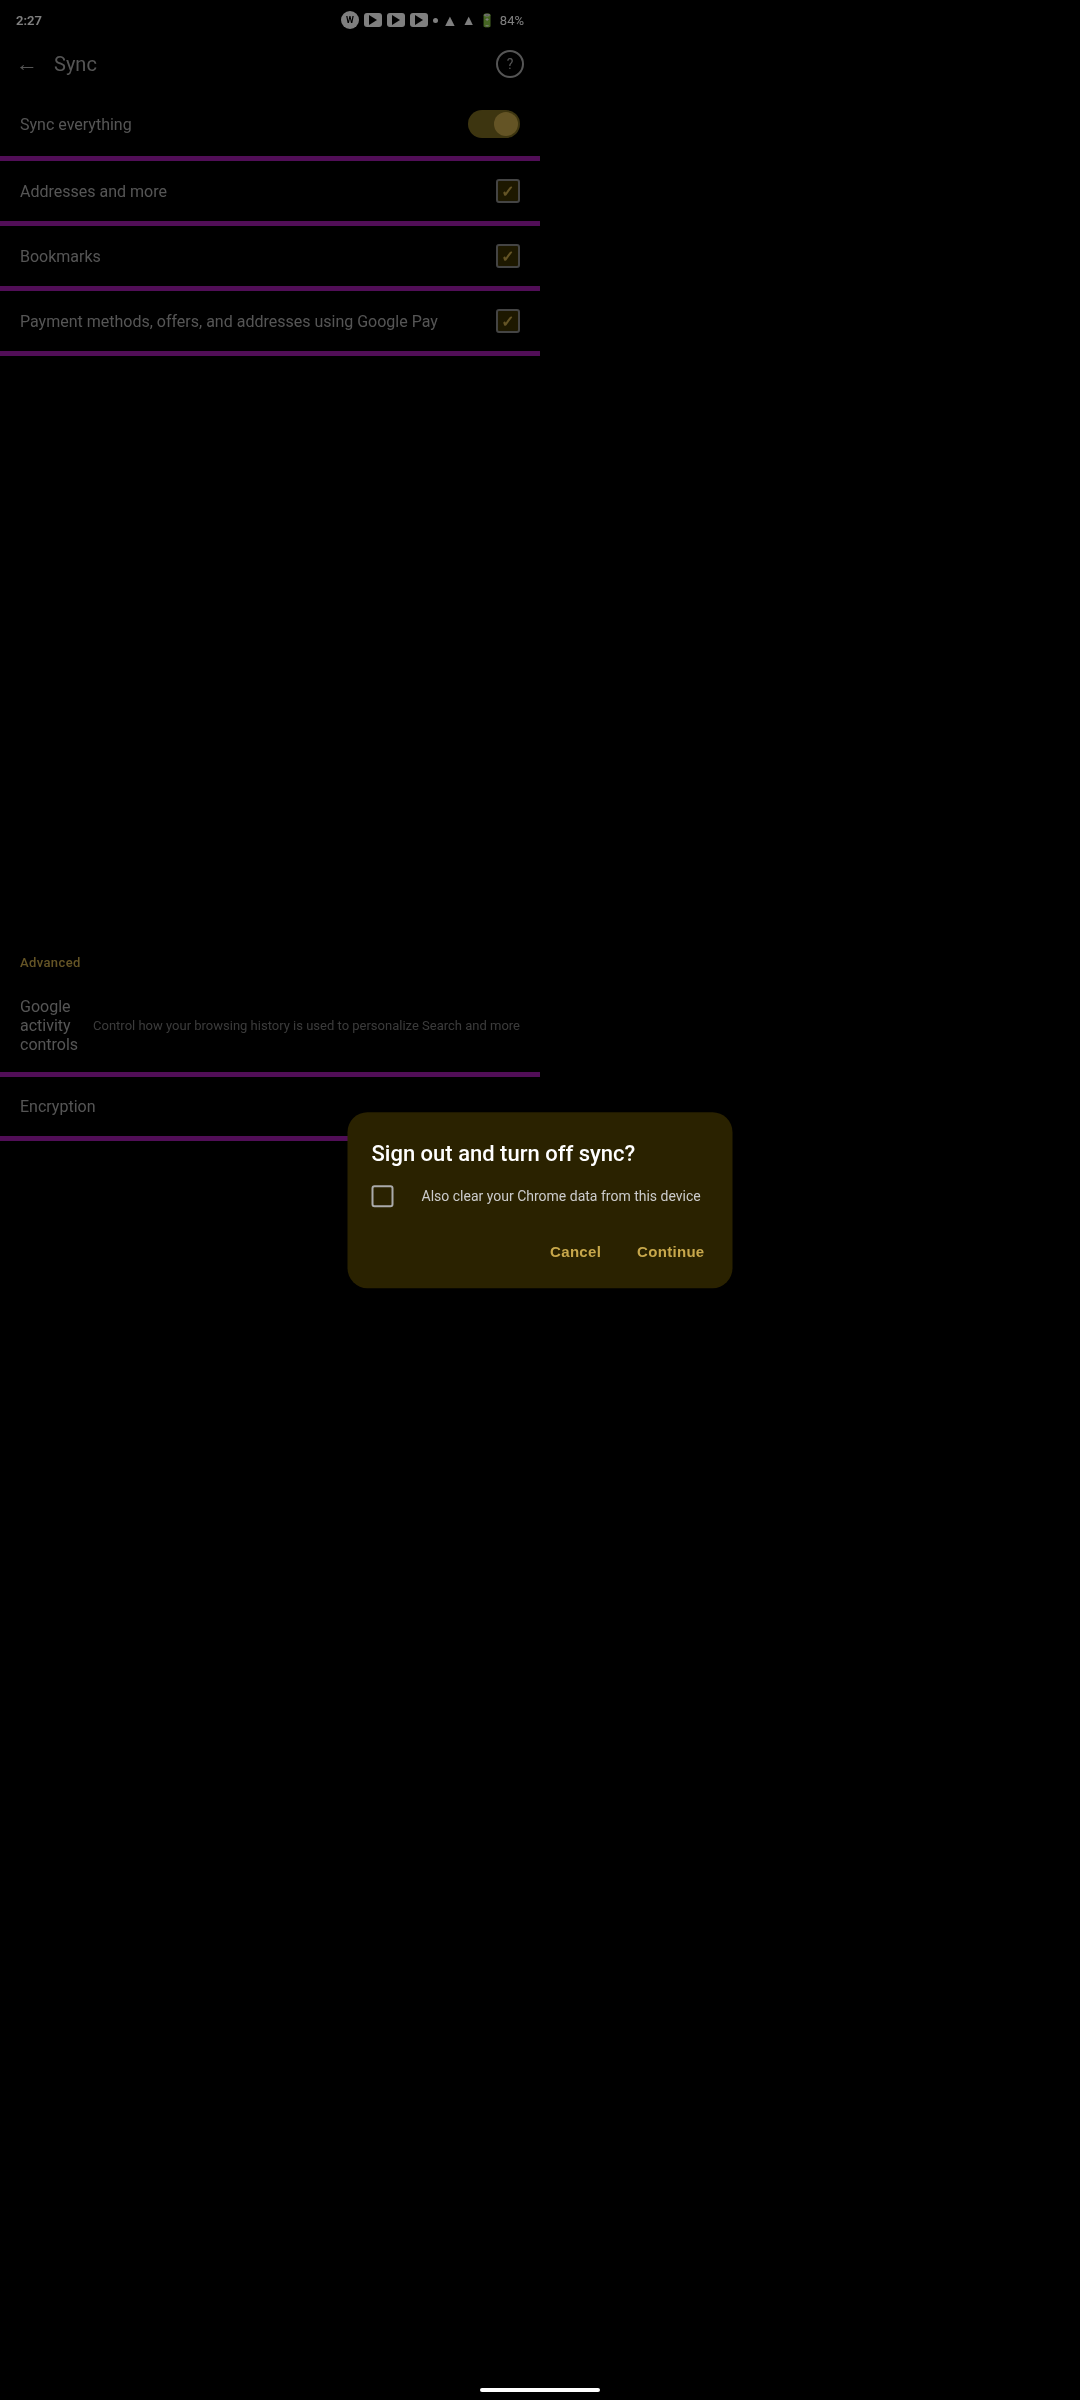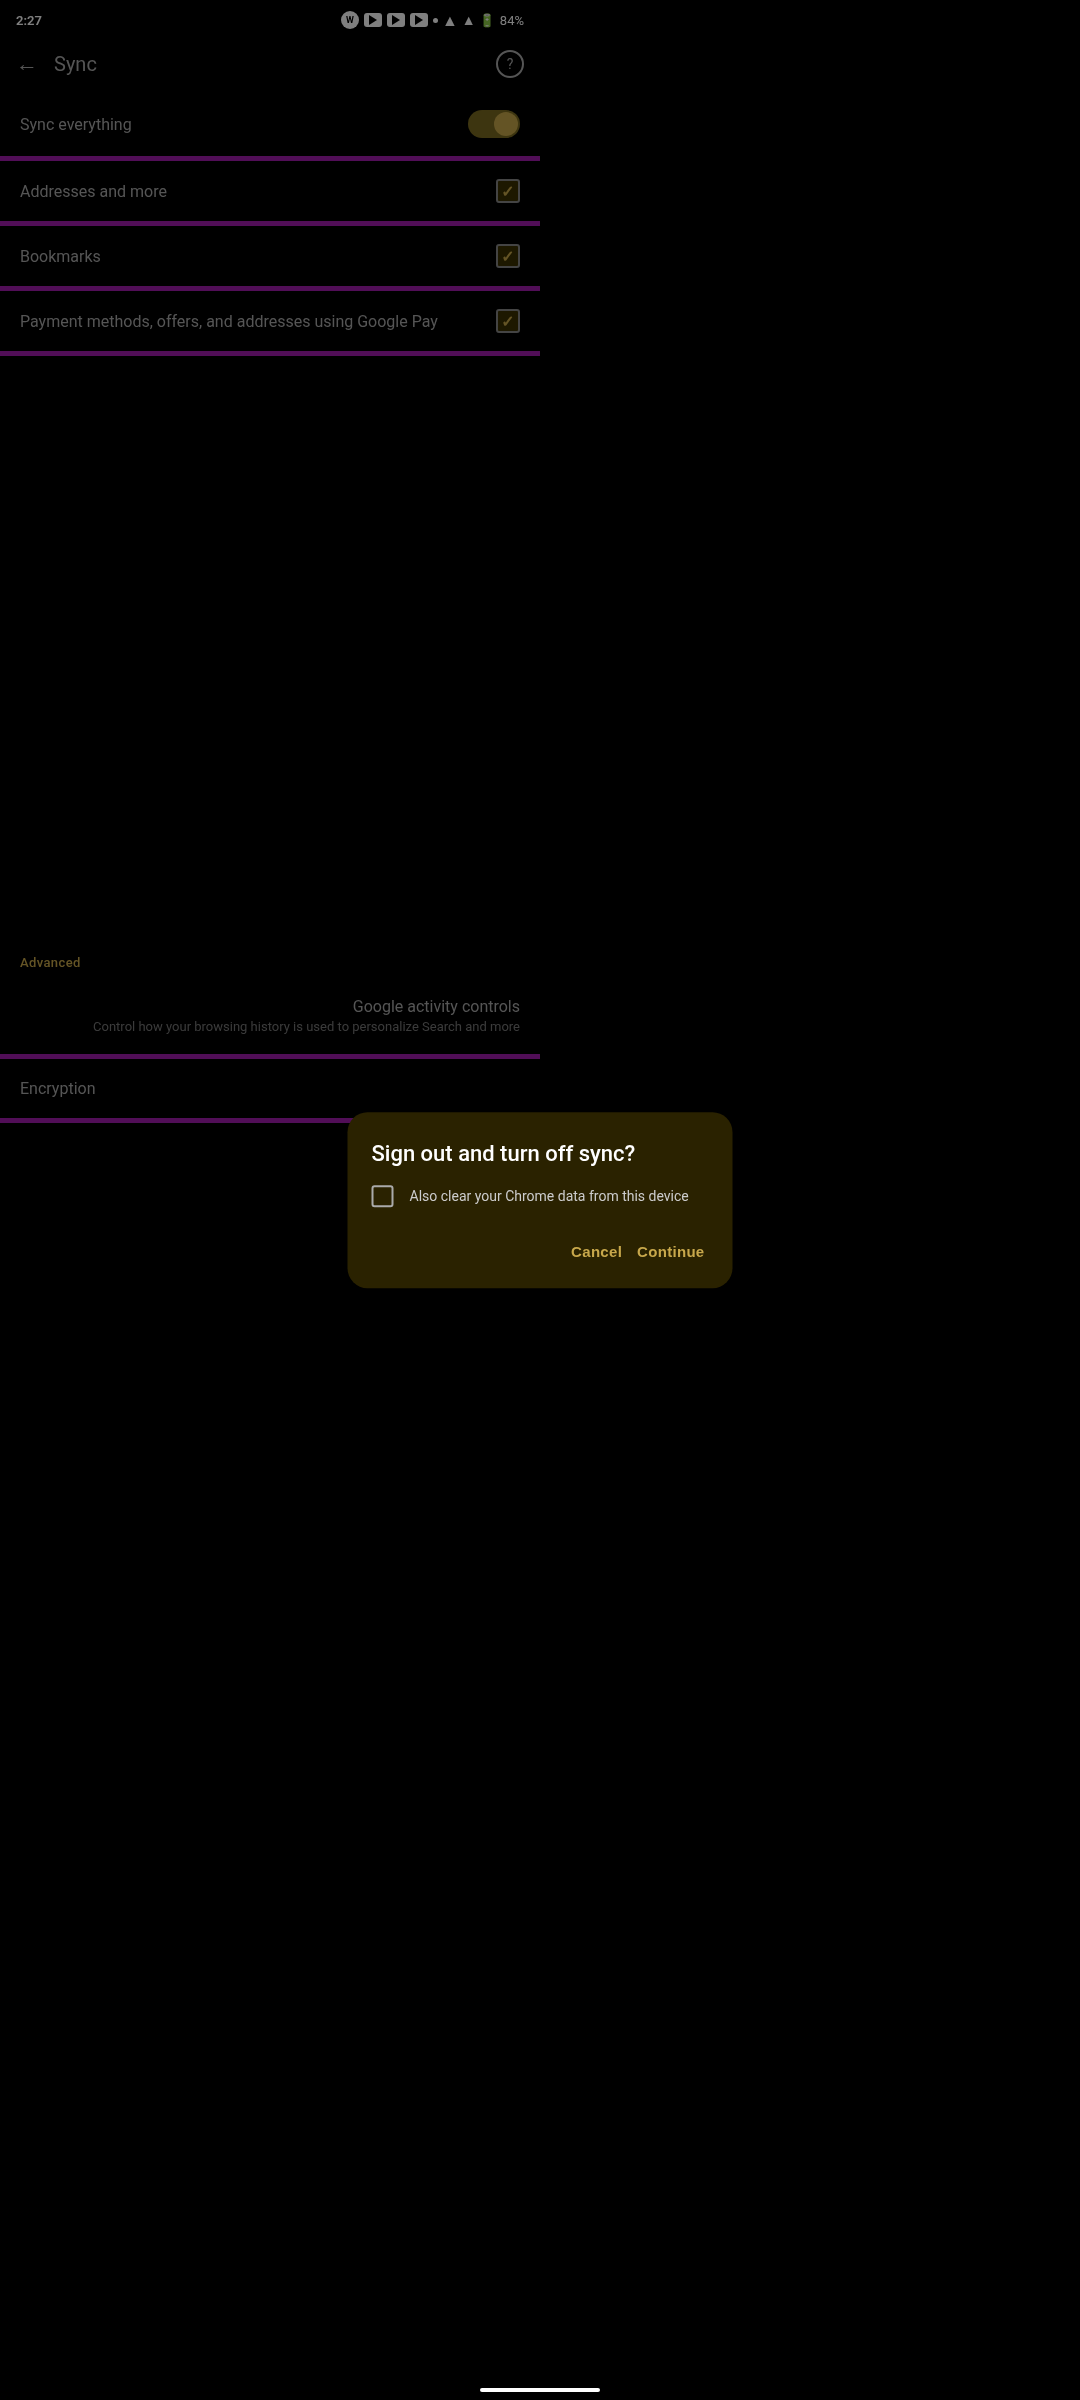--- a/index.html
+++ b/index.html
@@ -159,21 +159,21 @@
     .dialog-body {
       font-size: 14px;
       color: #ccc;
       line-height: 1.5;
       margin-bottom: 20px;
     }
 
     .dialog-checkbox-row {
       display: flex;
       align-items: center;
-      gap: 16px;
+      gap: 28px;
       margin-bottom: 28px;
     }
 
     .dialog-checkbox {
       width: 22px;
       height: 22px;
       border: 2px solid #aaa;
       border-radius: 3px;
       background: transparent;
       flex-shrink: 0;
@@ -181,21 +181,21 @@
     }
 
     .dialog-checkbox-label {
       font-size: 14px;
       color: #ccc;
     }
 
     .dialog-actions {
       display: flex;
       justify-content: flex-end;
-      gap: 7px;
+      gap: 28px;
     }
 
     .dialog-btn {
       font-size: 15px;
       font-weight: 600;
       color: #c8a84b;
       cursor: pointer;
       padding: 8px 4px;
       background: none;
       border: none;
@@ -226,22 +226,22 @@
     }
     .section-header-label {
       font-size: 13px;
       color: #c8a84b;
       font-weight: 500;
       letter-spacing: 0.03em;
     }
 
     
     .settings-item-multiline {
-      flex-direction: column;
-      align-items: flex-end;
+      flex-direction: row;
+      align-items: center;
     }
     .settings-item-sublabel {
       font-size: 13px;
       color: #777;
       margin-top: 2px;
       line-height: 1.4;
     }
 
     
     .bottom-indicator {

